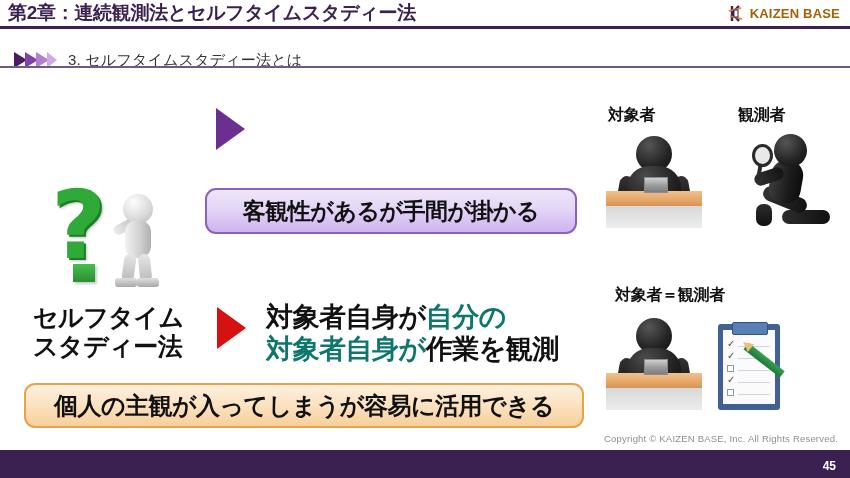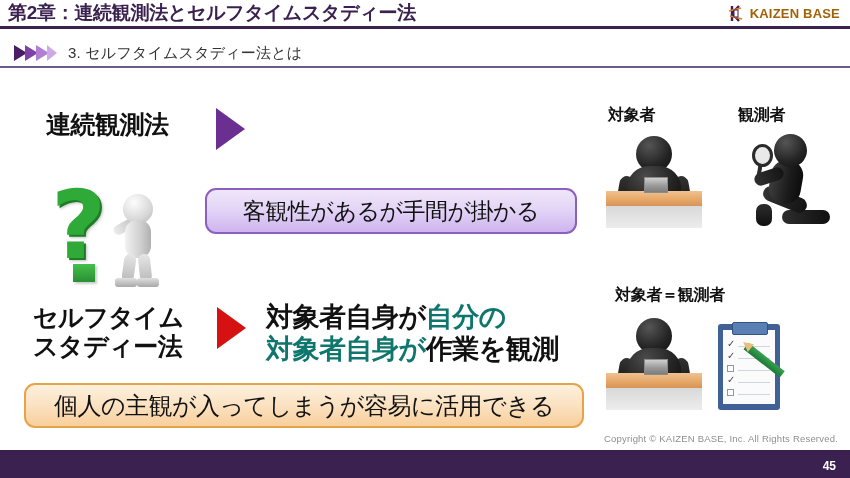--- a/index.html
+++ b/index.html
@@ -53,21 +53,21 @@
   }
   #title-rule {
     position: absolute;
     left: 0; top: 26px;
     width: 850px; height: 3px;
     background: #3b2150;
   }
 
   #sub-header {
     position: absolute;
-    left: 0; top: 29px;
+    left: 0; top: 36px;
     width: 850px; height: 48px;
     display: flex;
     align-items: center;
   }
   #sub-arrow {
     margin-left: 14px;
     width: 42px; height: 17px;
     position: relative;
   }
   .chev {
@@ -139,21 +139,21 @@
   #statement-continuous { left: 266px; top: 103px; width: 320px; }
   #statement-selfstudy  { left: 266px; top: 301px; width: 320px; }
   .hl-red { color: #0f766e; }
 
   
   .callout {
     position: absolute;
     display: flex;
     align-items: center;
     justify-content: center;
-    font-weight: normal;
+    font-weight: bold;
     letter-spacing: -0.5px;
     box-sizing: border-box;
   }
   #callout-purple {
     left: 205px; top: 188px;
     width: 372px; height: 46px;
     border-radius: 11px;
     border: 2px solid #8d5fbf;
     background: linear-gradient(to bottom, #efe6fa 0%, #e3d4f6 48%, #cdb4ee 100%);
     font-size: 23px;
@@ -479,21 +479,20 @@
     <div id="sub-arrow">
       <span class="chev chev-1"></span>
       <span class="chev chev-2"></span>
       <span class="chev chev-3"></span>
       <span class="chev chev-4"></span>
     </div>
     <div id="sub-title">3. セルフタイムスタディー法とは</div>
   </div>
   <div id="sub-rule"></div>
 
-  <div id="label-continuous" class="row-label">連続観測法</div>
 
   <div id="tri-purple" class="tri"></div>
 
 
   <div id="callout-purple" class="callout">客観性があるが手間が掛かる</div>
 
   <div id="think-group" class="figure-box">
     <div class="qmark">?</div>
     <div class="qbase"></div>
     <div class="tp-arm"></div>

